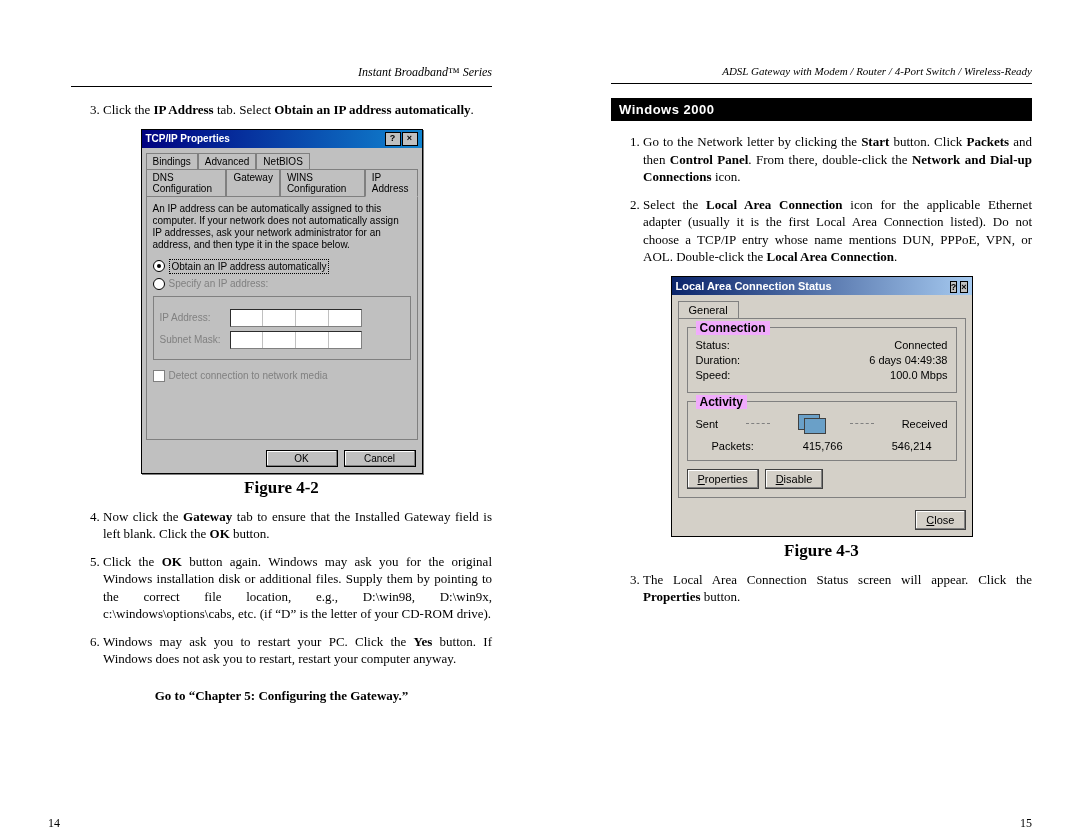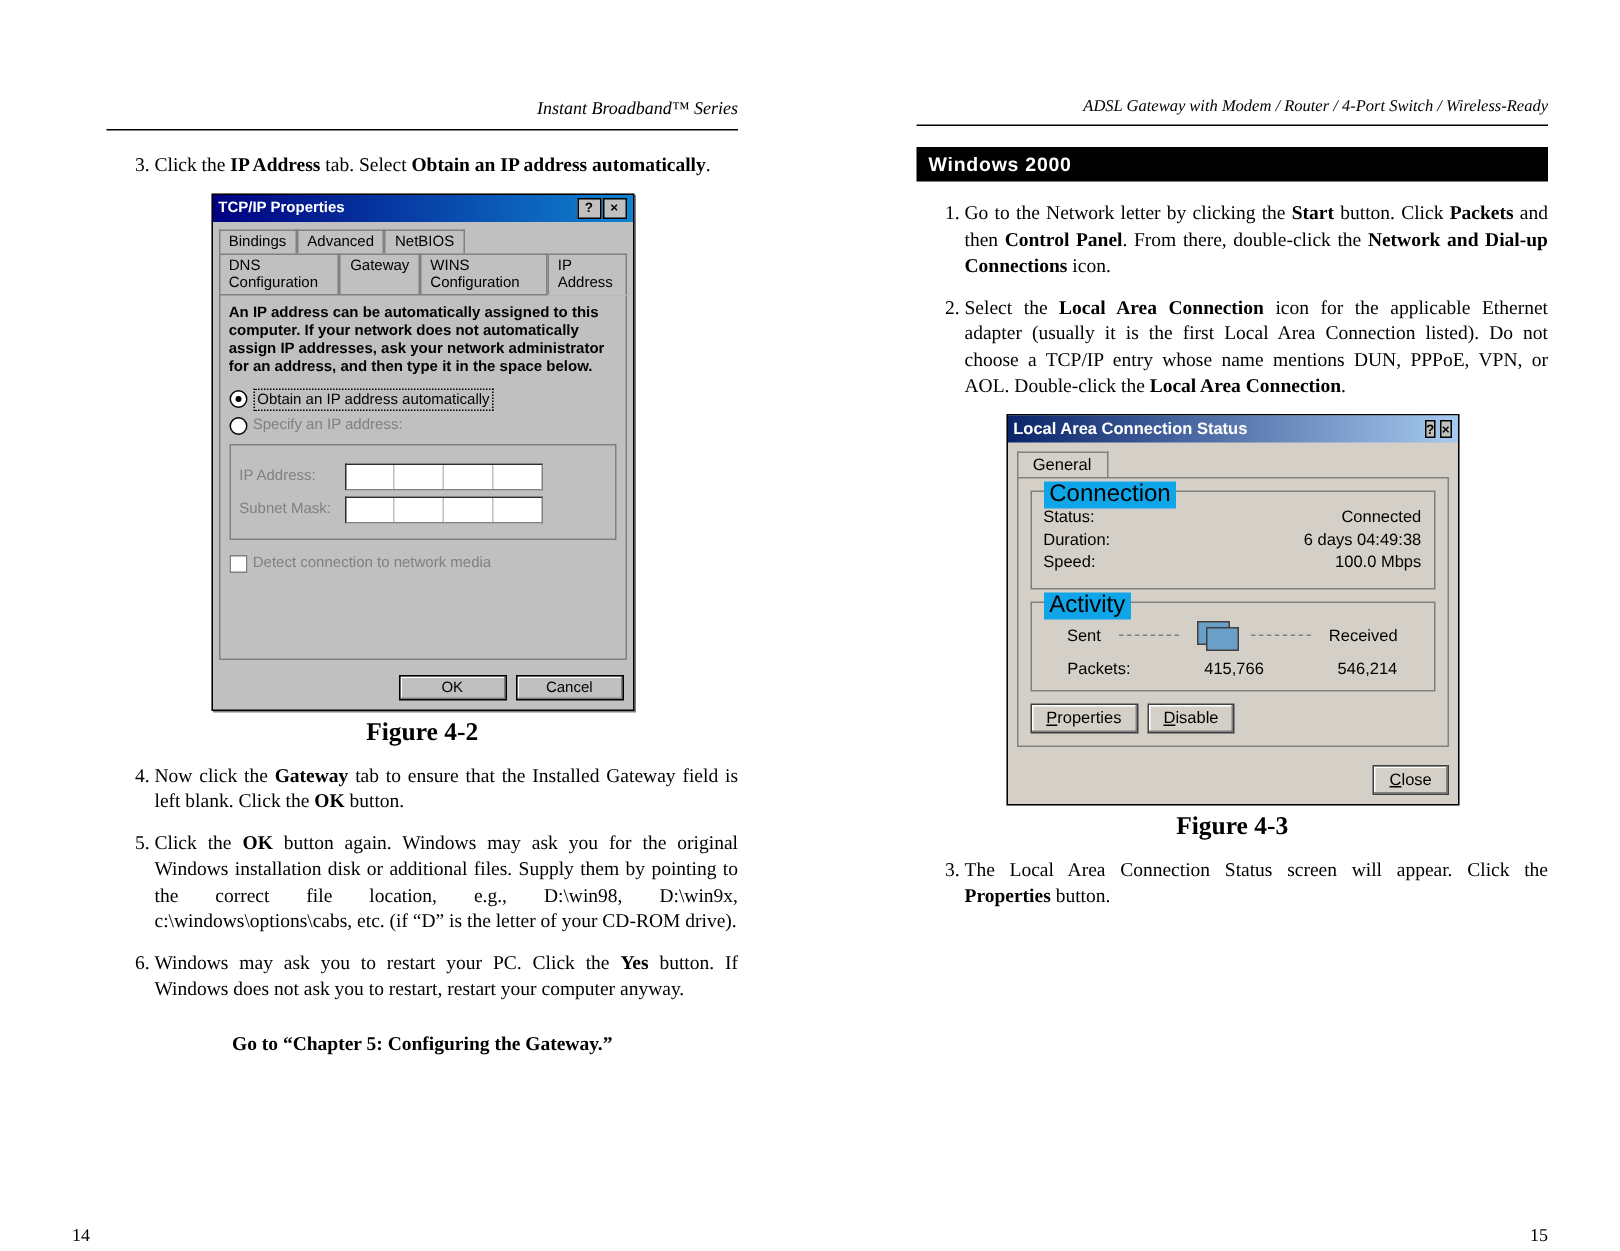--- a/index.html
+++ b/index.html
@@ -148,21 +148,20 @@
     padding: 6px;
     background: #c0c0c0;
     font-size: 10px;
     min-height: 230px;
     position:relative;
   }
   .infotext {
     font-size: 10px;
     line-height: 1.2;
     margin-bottom: 8px;
-    font-weight: bold;
   }
   .radio-opt {
     display: flex;
     align-items: center;
     gap: 4px;
     margin: 4px 0;
     font-size: 10px;
   }
   .radio-dot {
     width: 10px; height: 10px; border-radius: 50%;
@@ -247,29 +246,30 @@
   }
   .fieldset {
     border:1px solid #808080;
     margin-bottom:8px;
     padding:8px 8px 8px 8px;
     position:relative;
   }
   .fieldset .legend {
     position:absolute;
     top:-7px; left:8px;
-    background:#0ea5e9;
+    background:#f0abfc;
     padding:0 4px;
-    font-size:16px;
+    font-size:12px;
+    font-weight:bold;
   }
   .kv { display:flex; justify-content:space-between; font-size:11px; margin:3px 0; }
   .activity-row {
     display:flex; align-items:center; justify-content:center;
     font-size:11px; margin:4px 0;
-    gap:8px;
+    gap:24px;
   }
   .monitor-icon {
     width:24px;height:20px;
     display:inline-block;
     position:relative;
   }
   .monitor-icon .scr{
     width:20px;height:14px;border:1px solid #404040;background:#6aa0c8;position:absolute;left:0;top:0;
   }
   .monitor-icon .scr2{

